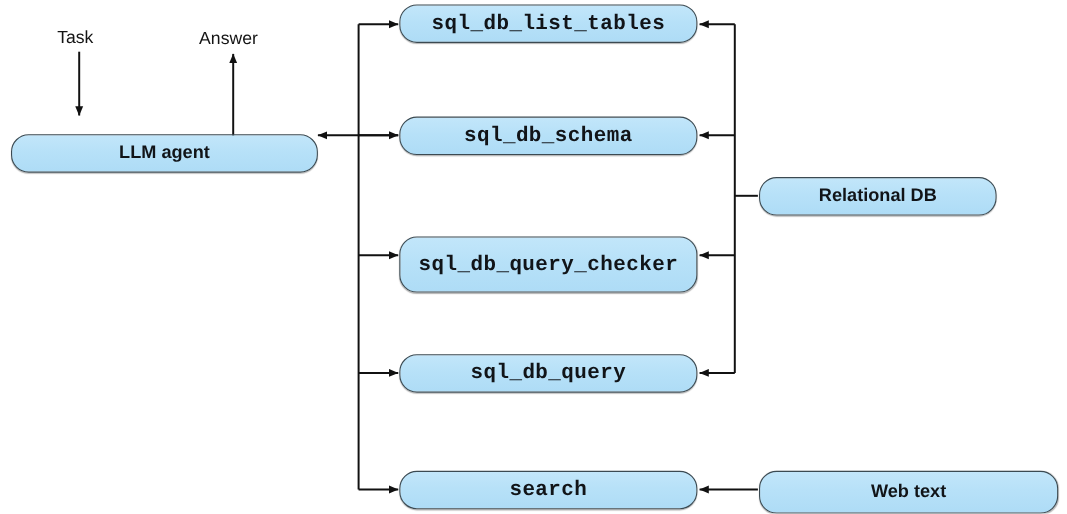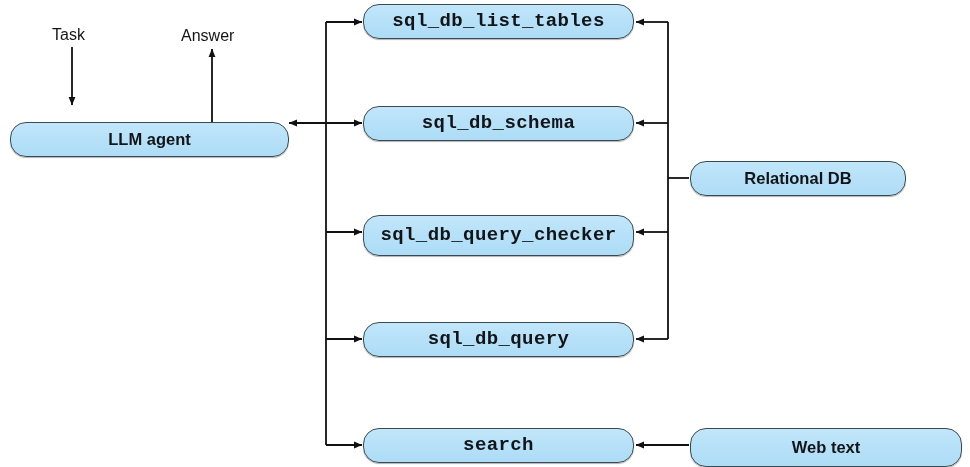--- a/index.html
+++ b/index.html
@@ -114,21 +114,21 @@
   </div>
 
   <div class="node mono" style="left:363px; top:4px; width:271px; height:35px;">
     <span class="node-label">sql_db_list_tables</span>
   </div>
 
   <div class="node mono" style="left:363px; top:106px; width:271px; height:35px;">
     <span class="node-label">sql_db_schema</span>
   </div>
 
-  <div class="node mono" style="left:363px; top:215px; width:271px; height:41px;">
+  <div class="node mono" style="left:363px; top:215px; width:271px; height:51px;">
     <span class="node-label">sql_db_query_checker</span>
   </div>
 
   <div class="node mono" style="left:363px; top:322px; width:271px; height:35px;align-items:center;">
     <span class="node-label">sql_db_query</span>
   </div>
 
   <div class="node mono" style="left:363px; top:428px; width:271px; height:35px;">
     <span class="node-label">search</span>
   </div>

